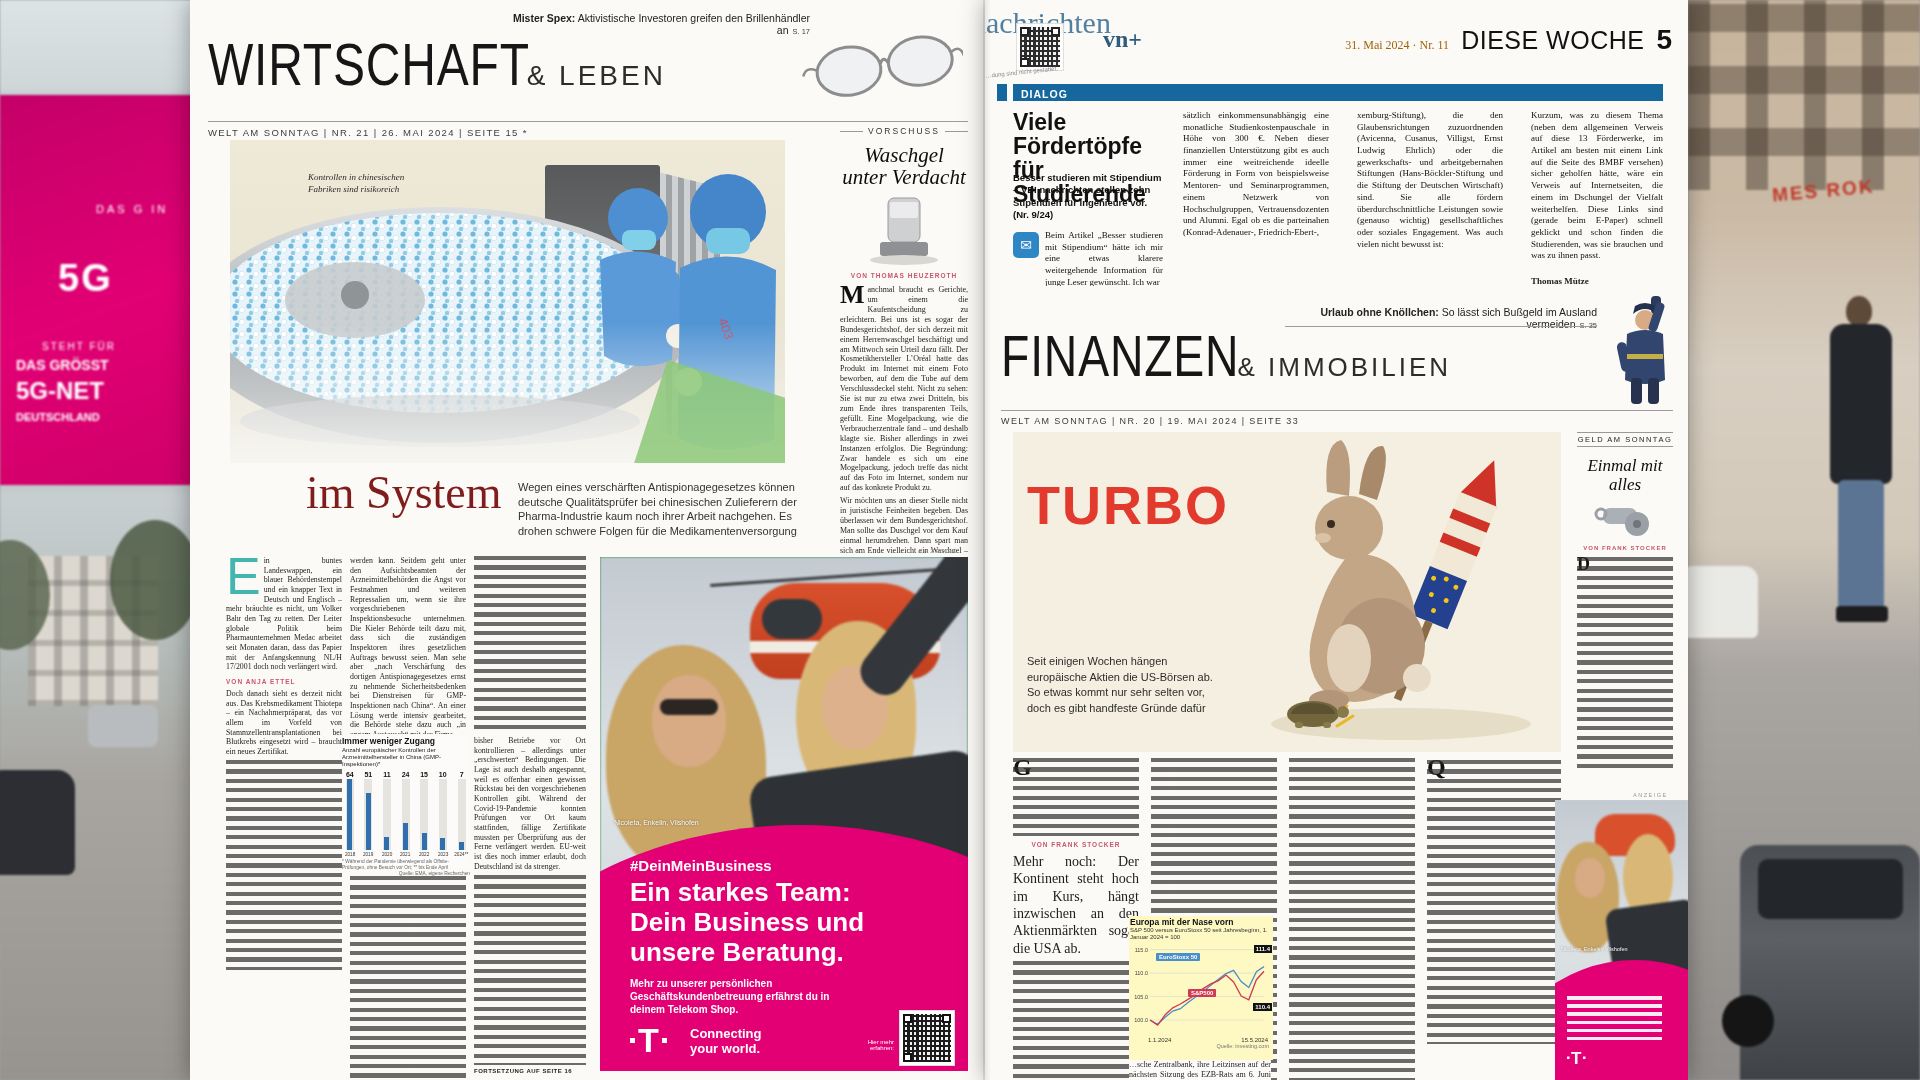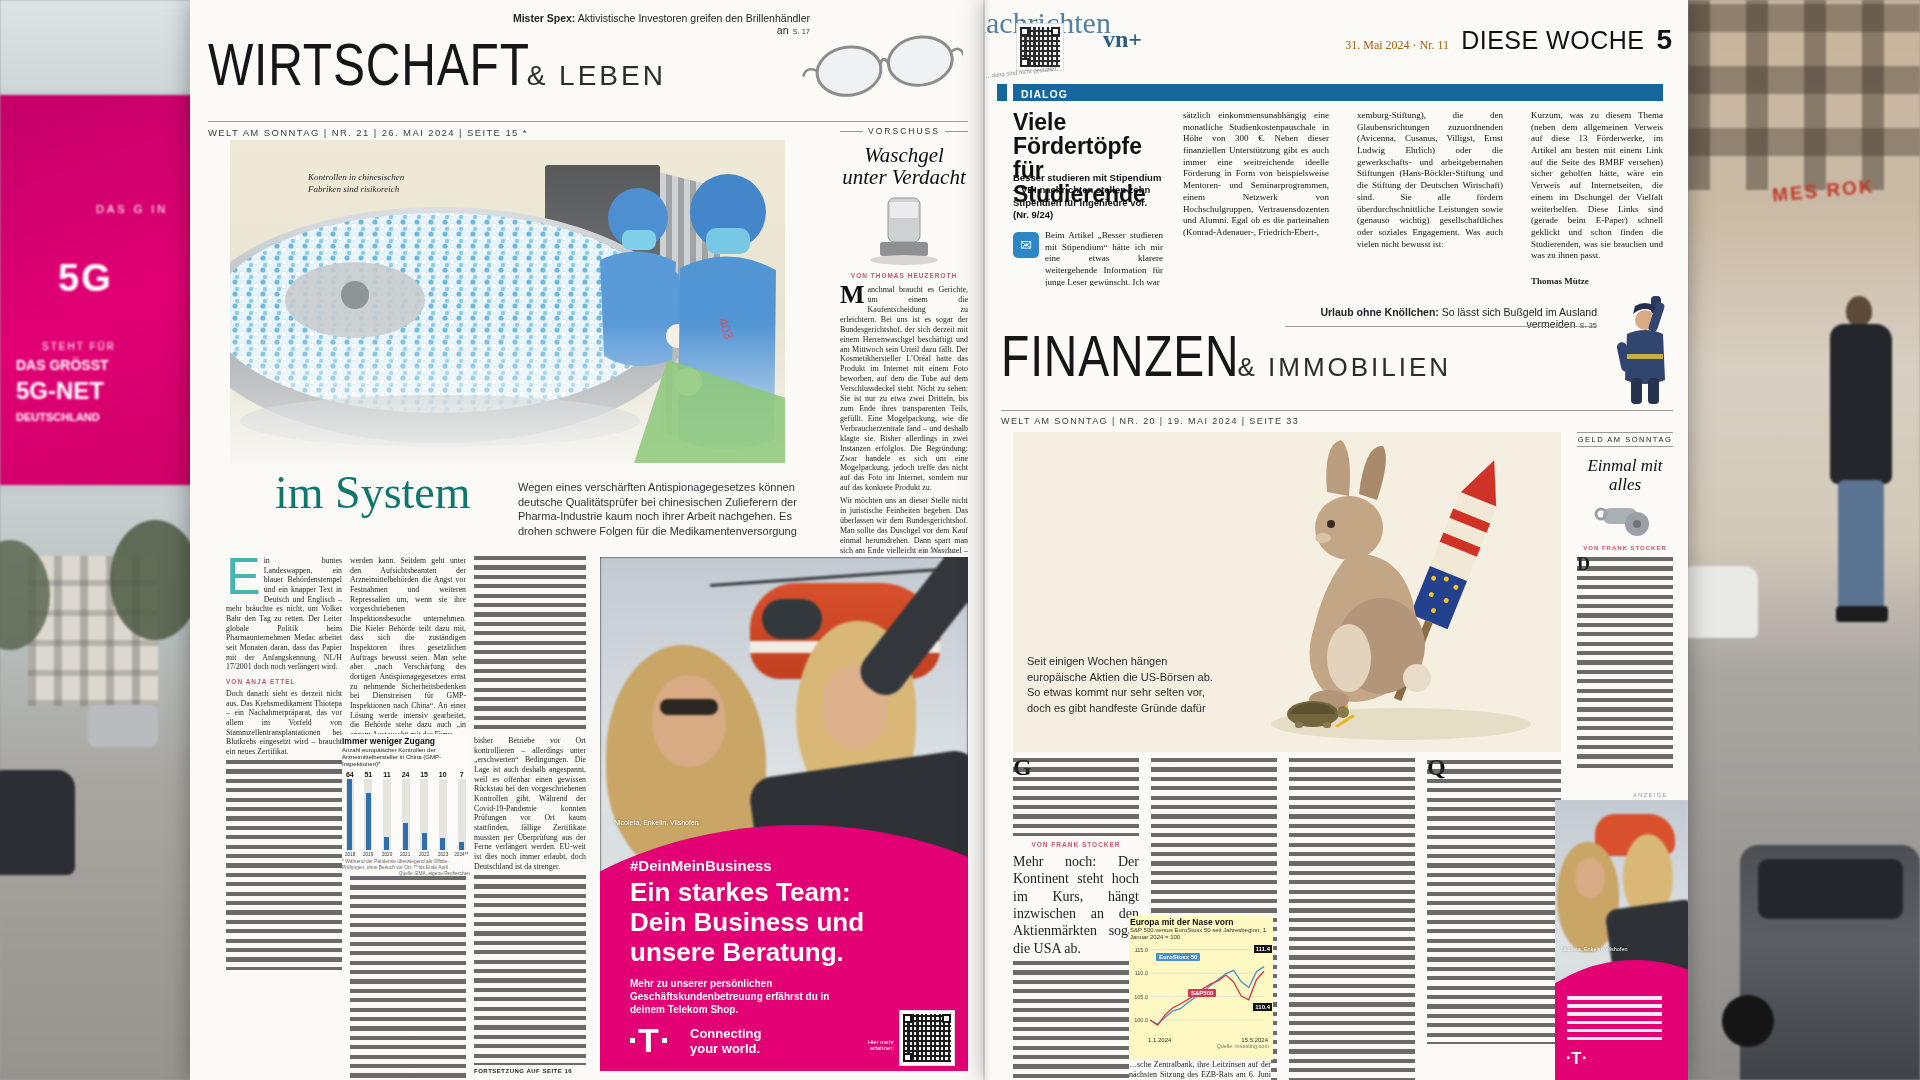--- a/index.html
+++ b/index.html
@@ -143,21 +143,21 @@
           <path d="M120 118 Q168 94 216 120 L214 290 Q160 310 118 288 Z" fill="#5295d4"></path>
           <circle cx="128" cy="232" r="14" fill="#f3efe6"></circle>
           <text x="158" y="170" font-size="13" fill="#c2546e" transform="rotate(70 158 170)">403</text>
         </g>
       </svg>
       <div class="abs" style="left:0;bottom:0;width:100%;height:140px;background:linear-gradient(to top,rgba(250,250,248,.85),rgba(250,250,248,0))"></div>
       <div class="abs" style="right:-30px;bottom:-40px;width:170px;height:120px;background:#8cc878;transform:rotate(18deg);opacity:.85"></div>
       <div class="abs" style="left:78px;top:32px;width:100px;font:italic 9px/1.3 'Liberation Serif',serif;color:#2a2a2a">Kontrollen in chinesischen Fabriken sind risikoreich</div>
     </div>
 
-    <div class="abs" style="left:85px;top:466px;font:46px 'Liberation Serif',serif;color:#0f766e">im System</div>
+    <div class="abs" style="left:116px;top:466px;font:46px 'Liberation Serif',serif;color:#7f1d1d">im System</div>
     <div class="abs" style="left:328px;top:480px;width:292px;font-size:11px;line-height:1.33;color:#333">Wegen eines verschärften Antispionagegesetzes können deutsche Qualitätsprüfer bei chinesischen Zulieferern der Pharma-Industrie kaum noch ihrer Arbeit nachgehen. Es drohen schwere Folgen für die Medikamentenversorgung</div>
 
     <div class="abs" style="left:36px;top:556px;width:116px;height:524px;overflow:hidden">
       <div class="mt">
         <span class="dc" style="font-size:52px;color:#45b5b0;font-family:'Liberation Sans',sans-serif;font-weight:400;line-height:.78">E</span><span>in buntes Landeswappen, ein blauer Behördenstempel und ein knapper Text in Deutsch und Englisch – mehr bräuchte es nicht, um Volker Bahr den Tag zu retten. Der Leiter globale Politik beim Pharmaunternehmen Medac arbeitet seit Monaten daran, dass das Papier mit der Anfangskennung NL/H 17/2001 doch noch verlängert wird.</span>
       </div>
       <div class="byline" style="margin:6px 0 4px 0">VON ANJA ETTEL</div>
       <div class="mt">Doch danach sieht es derzeit nicht aus. Das Krebsmedikament Thiotepa – ein Nachahmerpräparat, das vor allem im Vorfeld von Stammzellentransplantationen bei Blutkrebs eingesetzt wird – braucht ein neues Zertifikat.</div>
       <div class="fx" style="height:210px;margin-top:4px"></div>
     </div>
@@ -249,21 +249,21 @@
       <div class="byline" style="text-align:center;margin:4px 0 6px 0">VON THOMAS HEUZEROTH</div>
       <div style="height:268px;overflow:hidden">
         <div class="mt" style="font-size:8px">
           <span class="dc" style="font-size:26px">M</span><span>anchmal braucht es Gerichte, um einem die Kaufentscheidung zu erleichtern. Bei uns ist es sogar der Bundesgerichtshof, der sich derzeit mit einem Herrenwaschgel beschäftigt und am Mittwoch sein Urteil dazu fällt. Der Kosmetikhersteller L’Oréal hatte das Produkt im Internet mit einem Foto beworben, auf dem die Tube auf dem Verschlussdeckel steht. Nicht zu sehen: Sie ist nur zu etwa zwei Dritteln, bis zum Ende ihres transparenten Teils, gefüllt. Eine Mogelpackung, wie die Verbraucherzentrale fand – und deshalb klagte sie. Bisher allerdings in zwei Instanzen erfolglos. Die Begründung: Zwar handele es sich um eine Mogelpackung, jedoch treffe das nicht auf das Foto im Internet, sondern nur auf das konkrete Produkt zu.</span>
         </div>
         <div class="mt" style="font-size:8px;margin-top:3px">Wir möchten uns an dieser Stelle nicht in juristische Feinheiten begeben. Das überlassen wir dem Bundesgerichtshof. Man sollte das Duschgel vor dem Kauf einmal herumdrehen. Dann spart man sich am Ende vielleicht ein Waschgel – und einen Prozess.</div>
       </div>
     </div>
 
     <div class="abs" style="left:728px;top:548px;font-size:6px;letter-spacing:2px;color:#999">ANZEIGE</div>
-    <div class="abs" style="left:410px;top:557px;width:368px;height:514px;overflow:hidden;background:#000000">
+    <div class="abs" style="left:410px;top:557px;width:368px;height:514px;overflow:hidden;background:#15803d">
       <div class="abs blurph" style="inset:0;background:linear-gradient(#c3cad1 0%,#dde2e5 45%,#cfd4d7 100%)">
         <div class="abs" style="left:150px;top:26px;width:190px;height:96px;background:linear-gradient(#d8502c,#c2401f);border-radius:46px 60px 30px 30px">
           <div class="abs" style="left:12px;top:16px;width:60px;height:40px;background:#33383c;border-radius:20px"></div>
           <div class="abs" style="left:0;top:58px;width:100%;height:12px;background:#f0ece4"></div>
         </div>
         <div class="abs" style="left:110px;top:18px;width:260px;height:3px;background:#3a3d40;transform:rotate(-4deg)"></div>
         <div class="abs" style="left:6px;top:88px;width:160px;height:230px;background:#c9a566;border-radius:48% 52% 40% 46%"></div>
         <div class="abs" style="left:52px;top:118px;width:74px;height:92px;background:#d8ab84;border-radius:48%"></div>
         <div class="abs" style="left:60px;top:142px;width:58px;height:16px;background:#2c2622;border-radius:8px"></div>
         <div class="abs" style="left:196px;top:64px;width:120px;height:190px;background:#d9b877;border-radius:50% 46% 44% 50%"></div>
@@ -346,20 +346,21 @@
     </svg>
 
     <div class="abs" style="left:16px;top:322px">
       <span class="masthead" style="font-size:58px">FINANZEN</span>
       <span class="masthead-suffix" style="font-size:26px;position:relative;left:-66px">&amp; IMMOBILIEN</span>
     </div>
     <div class="abs hairline" style="left:16px;top:410px;width:672px"></div>
     <div class="abs dateline" style="left:16px;top:416px;font-size:9px">WELT AM SONNTAG  |  NR. 20  |  19. MAI 2024  |  SEITE 33</div>
 
     <div class="abs" style="left:28px;top:432px;width:548px;height:320px;background:#f5efe1;overflow:hidden">
+      <div class="abs" style="left:14px;top:42px;font-size:54px;font-weight:900;letter-spacing:2px;color:#e23a2d">TURBO</div>
       <div class="abs" style="left:14px;top:222px;width:200px;font-size:11px;line-height:1.42;color:#2c2c2c">Seit einigen Wochen hängen europäische Aktien die US-Börsen ab. So etwas kommt nur sehr selten vor, doch es gibt handfeste Gründe dafür</div>
 
       <svg class="abs" style="right:0;top:0" width="330" height="320" viewBox="0 0 330 320">
         <ellipse cx="170" cy="292" rx="130" ry="16" fill="#e6ddc6"></ellipse>
 
         <g transform="rotate(22 210 160)">
           <polygon points="210,18 190,62 230,62" fill="#cf3327"></polygon>
           <rect x="190" y="60" width="40" height="130" fill="#f2e8d6"></rect>
           <rect x="190" y="78" width="40" height="10" fill="#cf3327"></rect>
           <rect x="190" y="104" width="40" height="10" fill="#cf3327"></rect>

